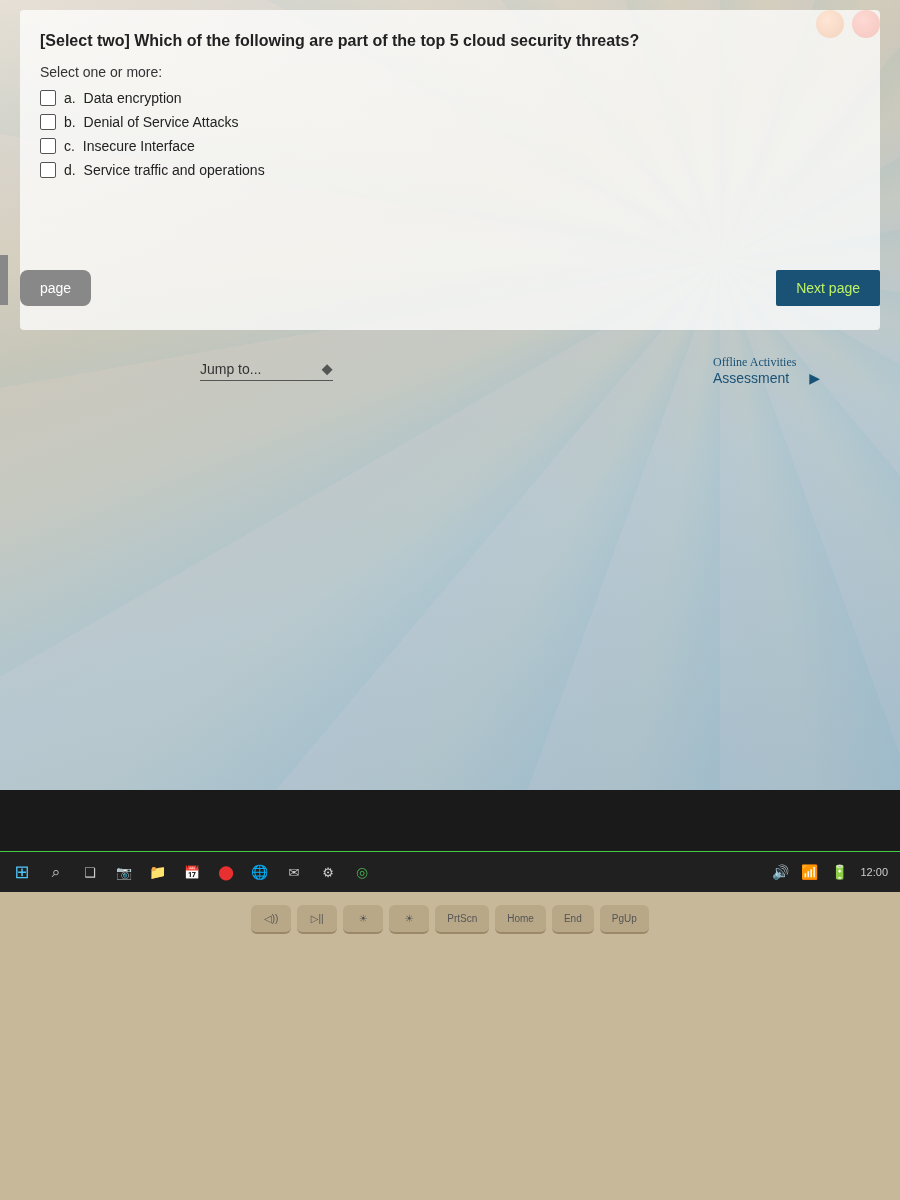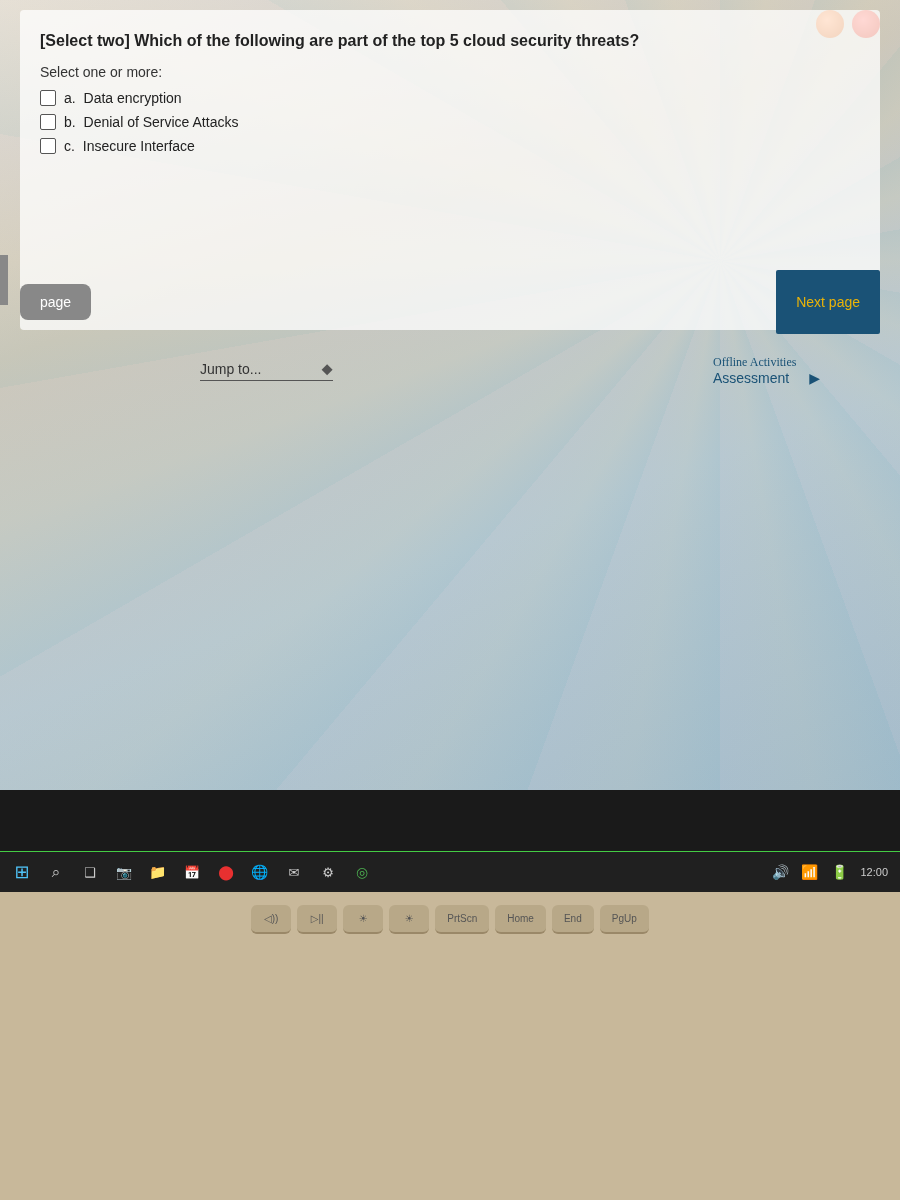--- a/index.html
+++ b/index.html
@@ -102,23 +102,23 @@
       color: white;
       border: none;
       padding: 10px 20px;
       font-size: 14px;
       cursor: pointer;
       border-radius: 8px;
     }
 
     .next-page-btn {
       background: #1a5276;
-      color: #eab308;
+      color: #bef264;
       border: none;
-      padding: 24px 20px;
+      padding: 10px 20px;
       font-size: 14px;
       cursor: pointer;
       border-radius: 2px;
     }
 
     
     .jump-area {
       position: absolute;
       top: 360px;
       left: 200px;
@@ -317,20 +317,27 @@
     </div>
 
     <div class="option-row">
       <div class="option-checkbox"></div>
       <span class="option-label">
         <span class="option-letter">c.</span>
         <span>Insecure Interface</span>
       </span>
     </div>
 
+    <div class="option-row">
+      <div class="option-checkbox"></div>
+      <span class="option-label">
+        <span class="option-letter">d.</span>
+        <span>Service traffic and operations</span>
+      </span>
+    </div>
   </div>
 
   <div class="left-edge"></div>
 
   <div class="nav-buttons">
     <button class="prev-page-btn">page</button>
     <button class="next-page-btn">Next page</button>
   </div>
 
   <div class="jump-area">

